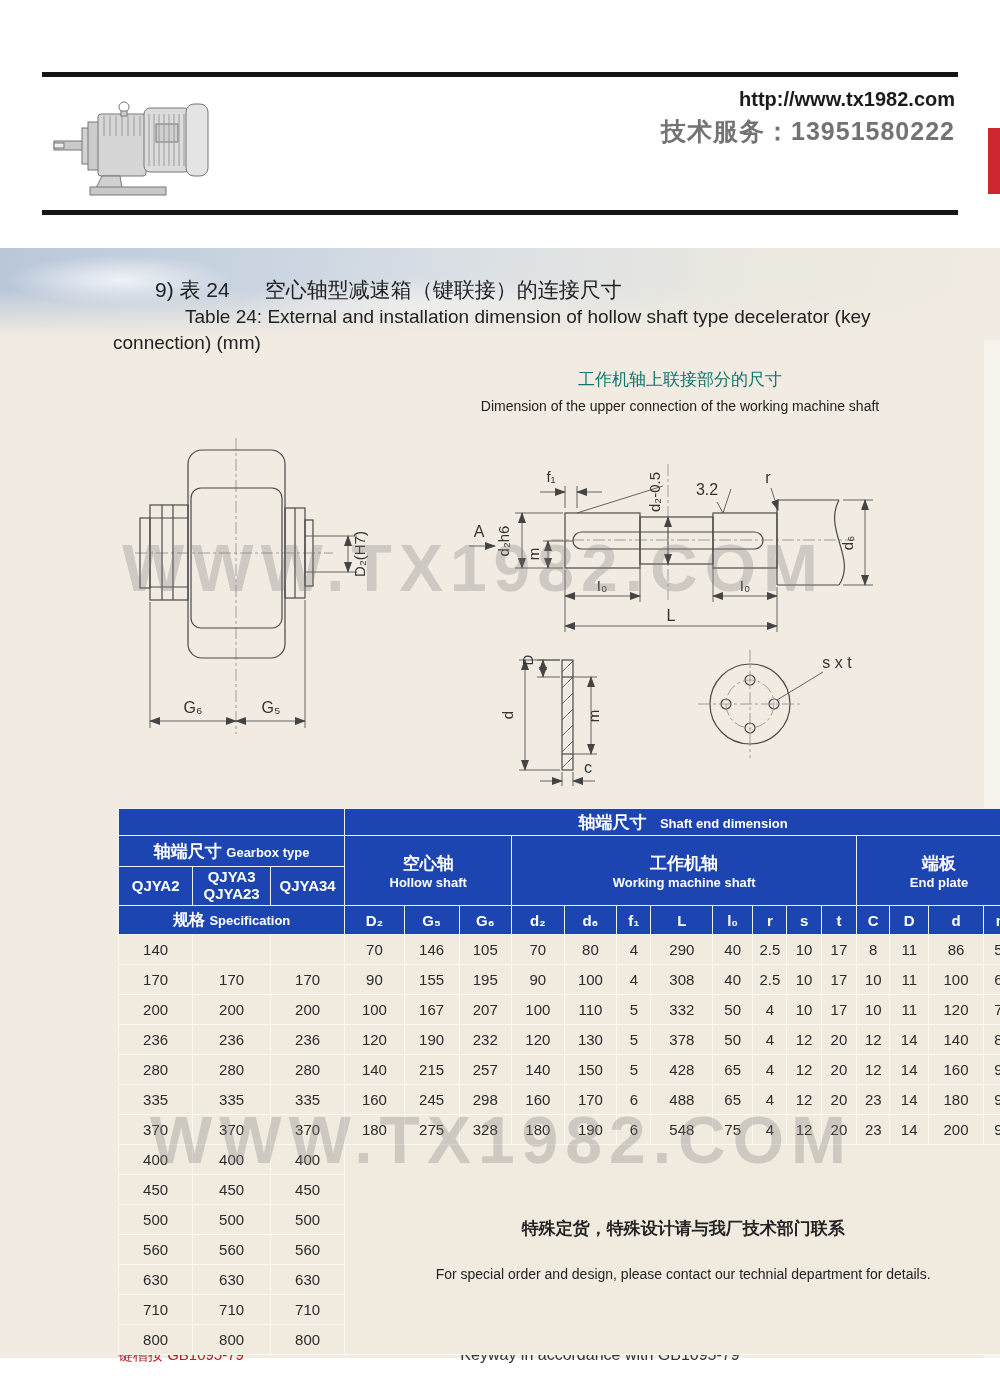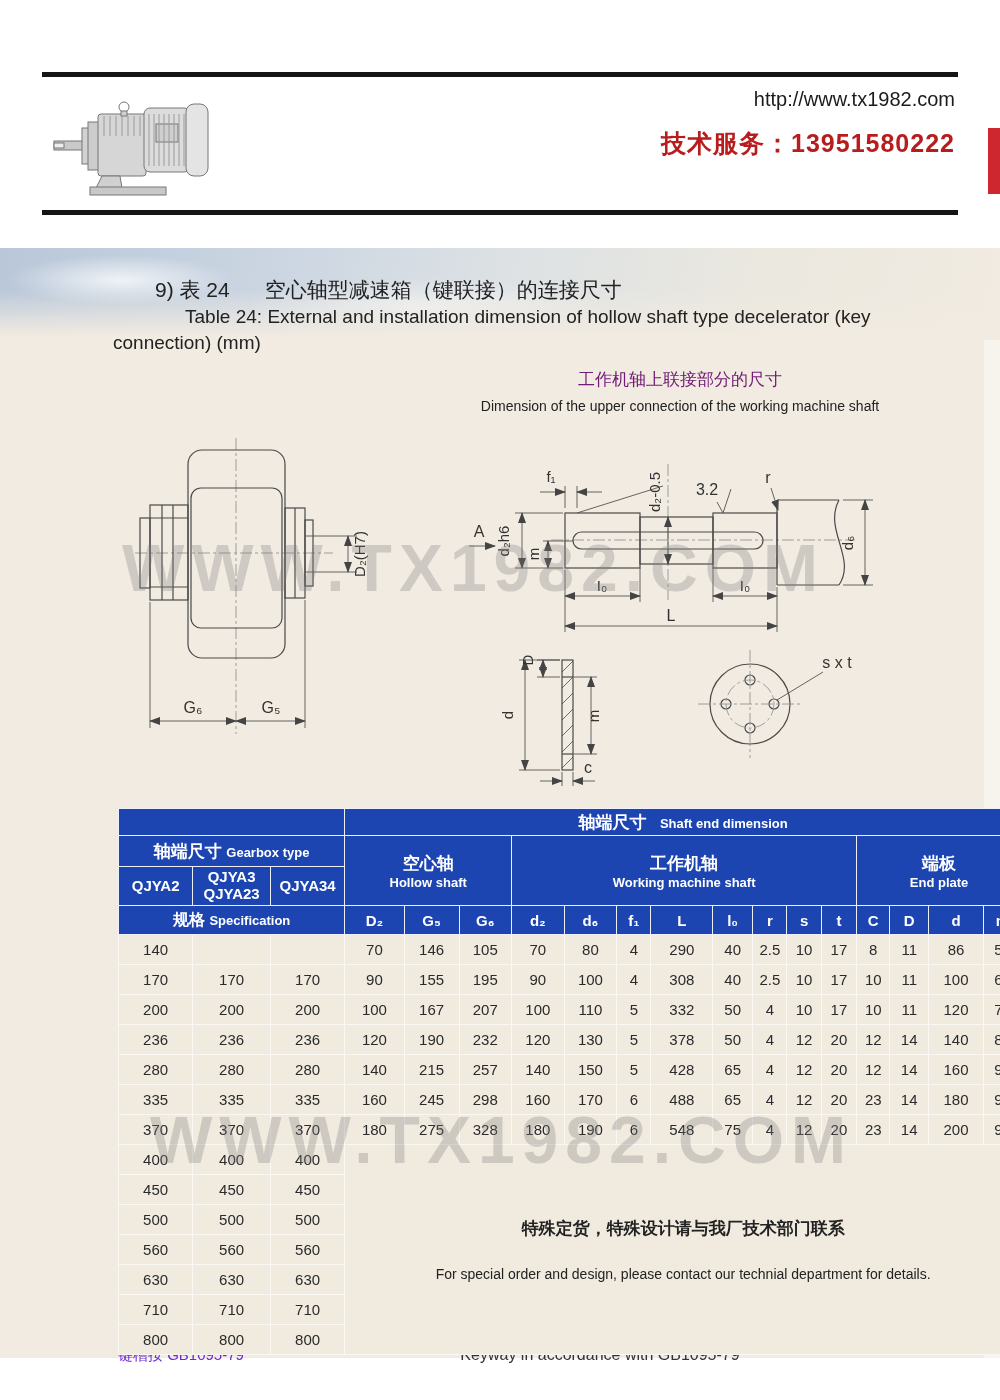--- a/index.html
+++ b/index.html
@@ -6,40 +6,40 @@
   body{width:1000px;height:1400px;position:relative;background:#ffffff;
        font-family:"Liberation Sans","DejaVu Sans",sans-serif;color:#1c1c1c;overflow:hidden;}
   .abs{position:absolute;}
 
   
   .rule{position:absolute;left:42px;width:916px;height:5px;background:#151515;}
   .rule-top{top:72px;}
   .rule-mid{top:210px;}
   .company-block{position:absolute;top:80px;right:45px;text-align:right;}
   .company-name{font-size:31px;font-weight:bold;letter-spacing:1px;color:#171717;}
-  .company-url{font-size:20px;font-weight:normal;margin-top:8px;color:#1b1b1b;}
-  .company-tel{font-size:25px;font-weight:bold;margin-top:16px;letter-spacing:1px;color:#b91c1c;}
+  .company-url{font-size:20px;font-weight:bold;margin-top:8px;color:#1b1b1b;}
+  .company-tel{font-size:25px;font-weight:bold;margin-top:4px;letter-spacing:1px;color:#737373;}
   .red-tab{position:absolute;left:988px;top:128px;width:12px;height:66px;background:#cf2730;}
 
   
   .cream{position:absolute;left:0;top:248px;width:1000px;height:1110px;background:#f1ebe1;}
   .edge-strip{position:absolute;left:984px;top:248px;width:16px;height:1110px;background:#f7f4ee;}
   .sky{position:absolute;left:0;top:248px;width:1000px;height:92px;
        background:
          linear-gradient(180deg, rgba(241,235,225,0) 45%, #f1ebe1 96%),
          radial-gradient(160px 36px at 12% 35%, rgba(255,255,255,0.75), rgba(255,255,255,0) 70%),
          radial-gradient(260px 44px at 42% 65%, rgba(255,255,255,0.55), rgba(255,255,255,0) 70%),
          linear-gradient(100deg, #b9c7d9 0%, #ccd6e2 28%, #dee2e4 52%, #ebe8df 76%, #f1ebe1 100%);}
 
   
   .t-zh{position:absolute;left:155px;top:276px;font-size:21px;color:#222;white-space:pre;}
   .t-en1{position:absolute;left:185px;top:306px;font-size:19px;color:#222;}
   .t-en2{position:absolute;left:113px;top:332px;font-size:19px;color:#222;}
   .sub-block{position:absolute;left:430px;top:368px;width:500px;text-align:center;}
-  .sub-zh{font-size:17px;color:#701a75;}
+  .sub-zh{font-size:17px;color:#0f766e;}
   .sub-en{font-size:14px;margin-top:7px;color:#222;}
 
   
   .wm{position:absolute;font-weight:bold;font-size:66px;letter-spacing:7px;white-space:nowrap;
       color:rgba(125,125,125,0.30);pointer-events:none;z-index:30;}
   .wm1{left:122px;top:530px;}
   .wm2{left:150px;top:1102px;}
 
   
   .d-svg{position:absolute;overflow:visible;}
@@ -62,21 +62,21 @@
   tr.hr2 th{height:30px;}
   tr.hr3 th{height:38px;}
   tr.hr4 th{height:28px;}
   table.spec td{background:#f0eadf;border:1px solid #faf8f2;color:#2b2b2b;text-align:center;
                 font-size:15px;height:29px;padding:0;}
   td.note-cell{vertical-align:middle;text-align:center;}
   .note-zh{font-size:17px;font-weight:bold;color:#222;}
   .note-en{font-size:14px;color:#222;margin-top:26px;}
 
   
-  .f-left{position:absolute;left:118px;top:1346px;font-size:15px;color:#6d28d9;}
+  .f-left{position:absolute;left:118px;top:1346px;font-size:15px;color:#b91c1c;}
   .f-mid{position:absolute;left:430px;top:1346px;width:340px;text-align:center;font-size:16px;color:#333;}
 </style>
 </head>
 <body>
 
 <div class="rule rule-top"></div>
 
 <svg class="abs" style="left:52px;top:78px;" width="160" height="126" viewBox="0 0 160 126">
   <g stroke="#777" stroke-width="1">
     <rect x="2" y="63" width="30" height="9" fill="#c9c9c9"></rect>

